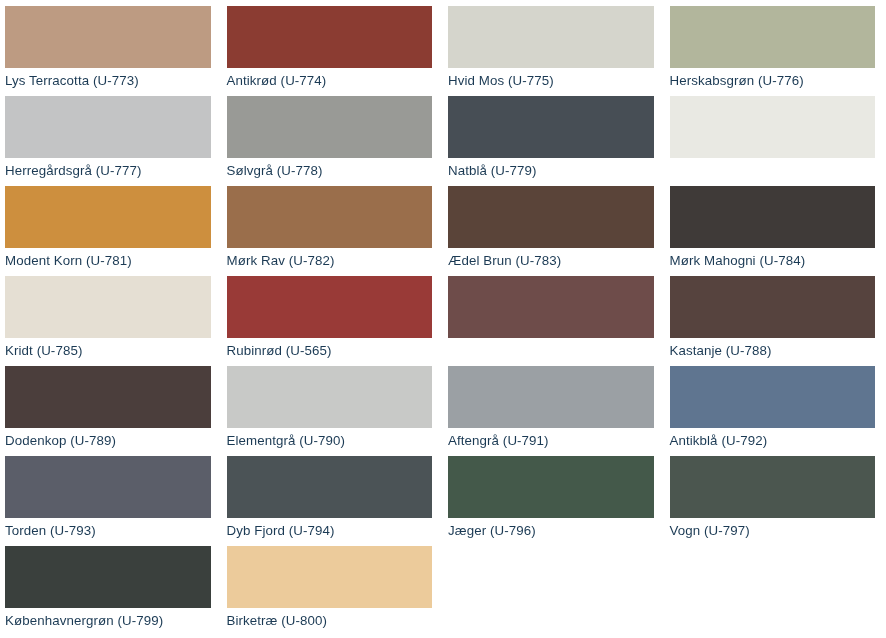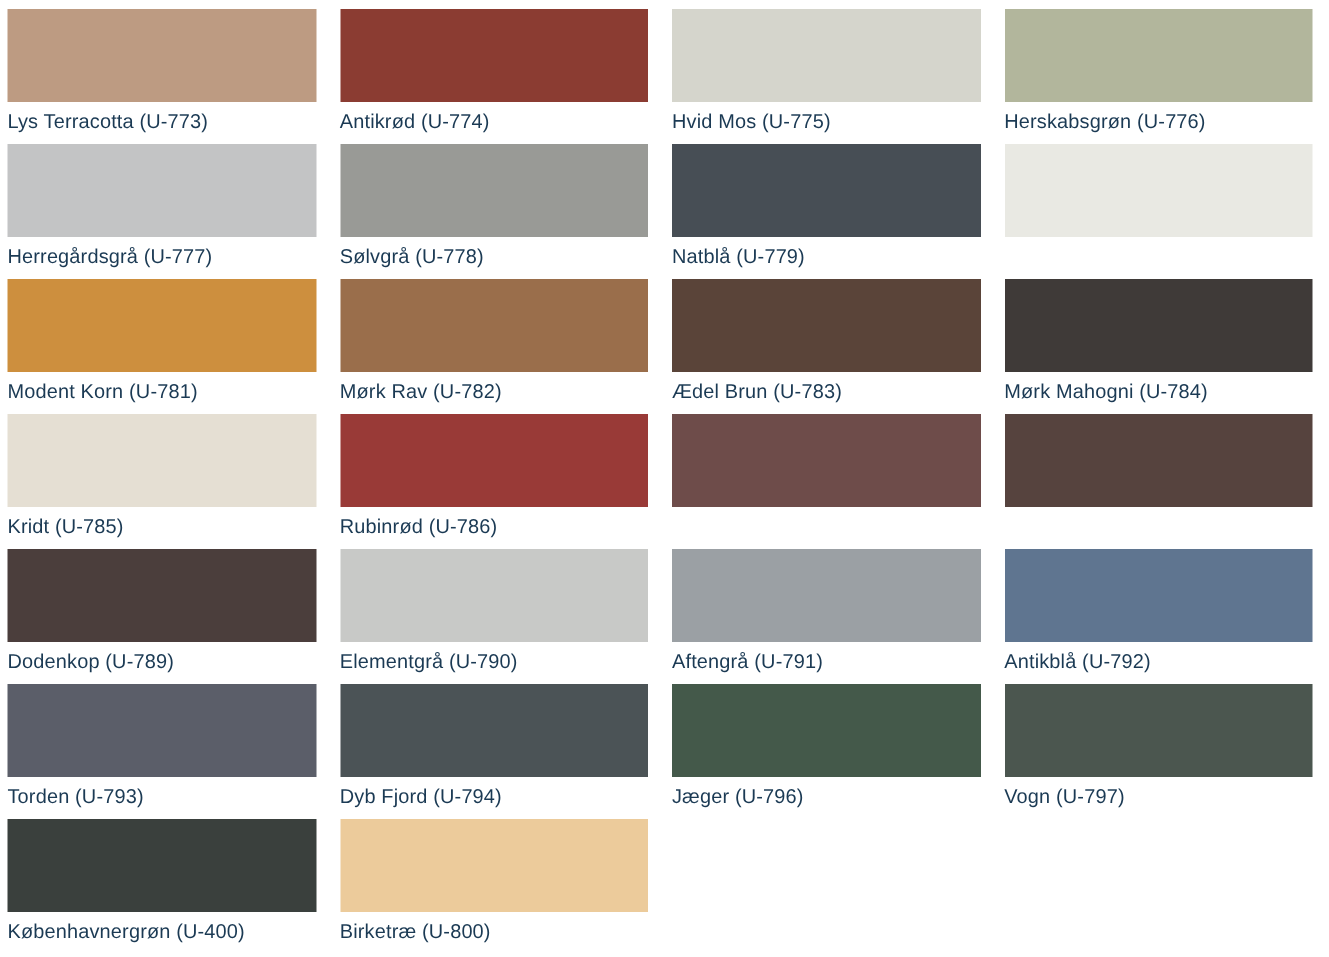--- a/index.html
+++ b/index.html
@@ -90,27 +90,28 @@
     <div class="swatch-cell">
       <span class="swatch-chip" title="Mørk Mahogni (U-784)" style="background: rgb(63, 58, 56);"></span>
       <span class="swatch-label">Mørk Mahogni (U-784)</span>
     </div>
     <div class="swatch-cell">
       <span class="swatch-chip" title="Kridt (U-785)" style="background: rgb(229, 223, 211);"></span>
       <span class="swatch-label">Kridt (U-785)</span>
     </div>
     <div class="swatch-cell">
       <span class="swatch-chip" title="Rubinrød (U-786)" style="background: rgb(153, 58, 55);"></span>
-      <span class="swatch-label">Rubinrød (U-786)</span>
+      <span class="swatch-label">Rubinrød (U-565)</span>
     </div>
     <div class="swatch-cell">
       <span class="swatch-chip" title="Landsbyrød (U-787)" style="background: rgb(110, 76, 74);"></span>
     </div>
     <div class="swatch-cell">
       <span class="swatch-chip" title="Kastanje (U-788)" style="background: rgb(86, 67, 62);"></span>
+      <span class="swatch-label">Kastanje (U-788)</span>
     </div>
     <div class="swatch-cell">
       <span class="swatch-chip" title="Dodenkop (U-789)" style="background: rgb(75, 62, 60);"></span>
       <span class="swatch-label">Dodenkop (U-789)</span>
     </div>
     <div class="swatch-cell">
       <span class="swatch-chip" title="Elementgrå (U-790)" style="background: rgb(200, 201, 199);"></span>
       <span class="swatch-label">Elementgrå (U-790)</span>
     </div>
     <div class="swatch-cell">
@@ -132,19 +133,19 @@
     <div class="swatch-cell">
       <span class="swatch-chip" title="Jæger (U-796)" style="background: rgb(68, 89, 74);"></span>
       <span class="swatch-label">Jæger (U-796)</span>
     </div>
     <div class="swatch-cell">
       <span class="swatch-chip" title="Vogn (U-797)" style="background: rgb(75, 86, 79);"></span>
       <span class="swatch-label">Vogn (U-797)</span>
     </div>
     <div class="swatch-cell">
       <span class="swatch-chip" title="Københavnergrøn (U-799)" style="background: rgb(58, 64, 61);"></span>
-      <span class="swatch-label">Københavnergrøn (U-400)</span>
+      <span class="swatch-label">Københavnergrøn (U-799)</span>
     </div>
     <div class="swatch-cell">
       <span class="swatch-chip" title="Birketræ (U-800)" style="background: rgb(236, 203, 155);"></span>
       <span class="swatch-label">Birketræ (U-800)</span>
     </div>
   </div>
 
 </body></html>

